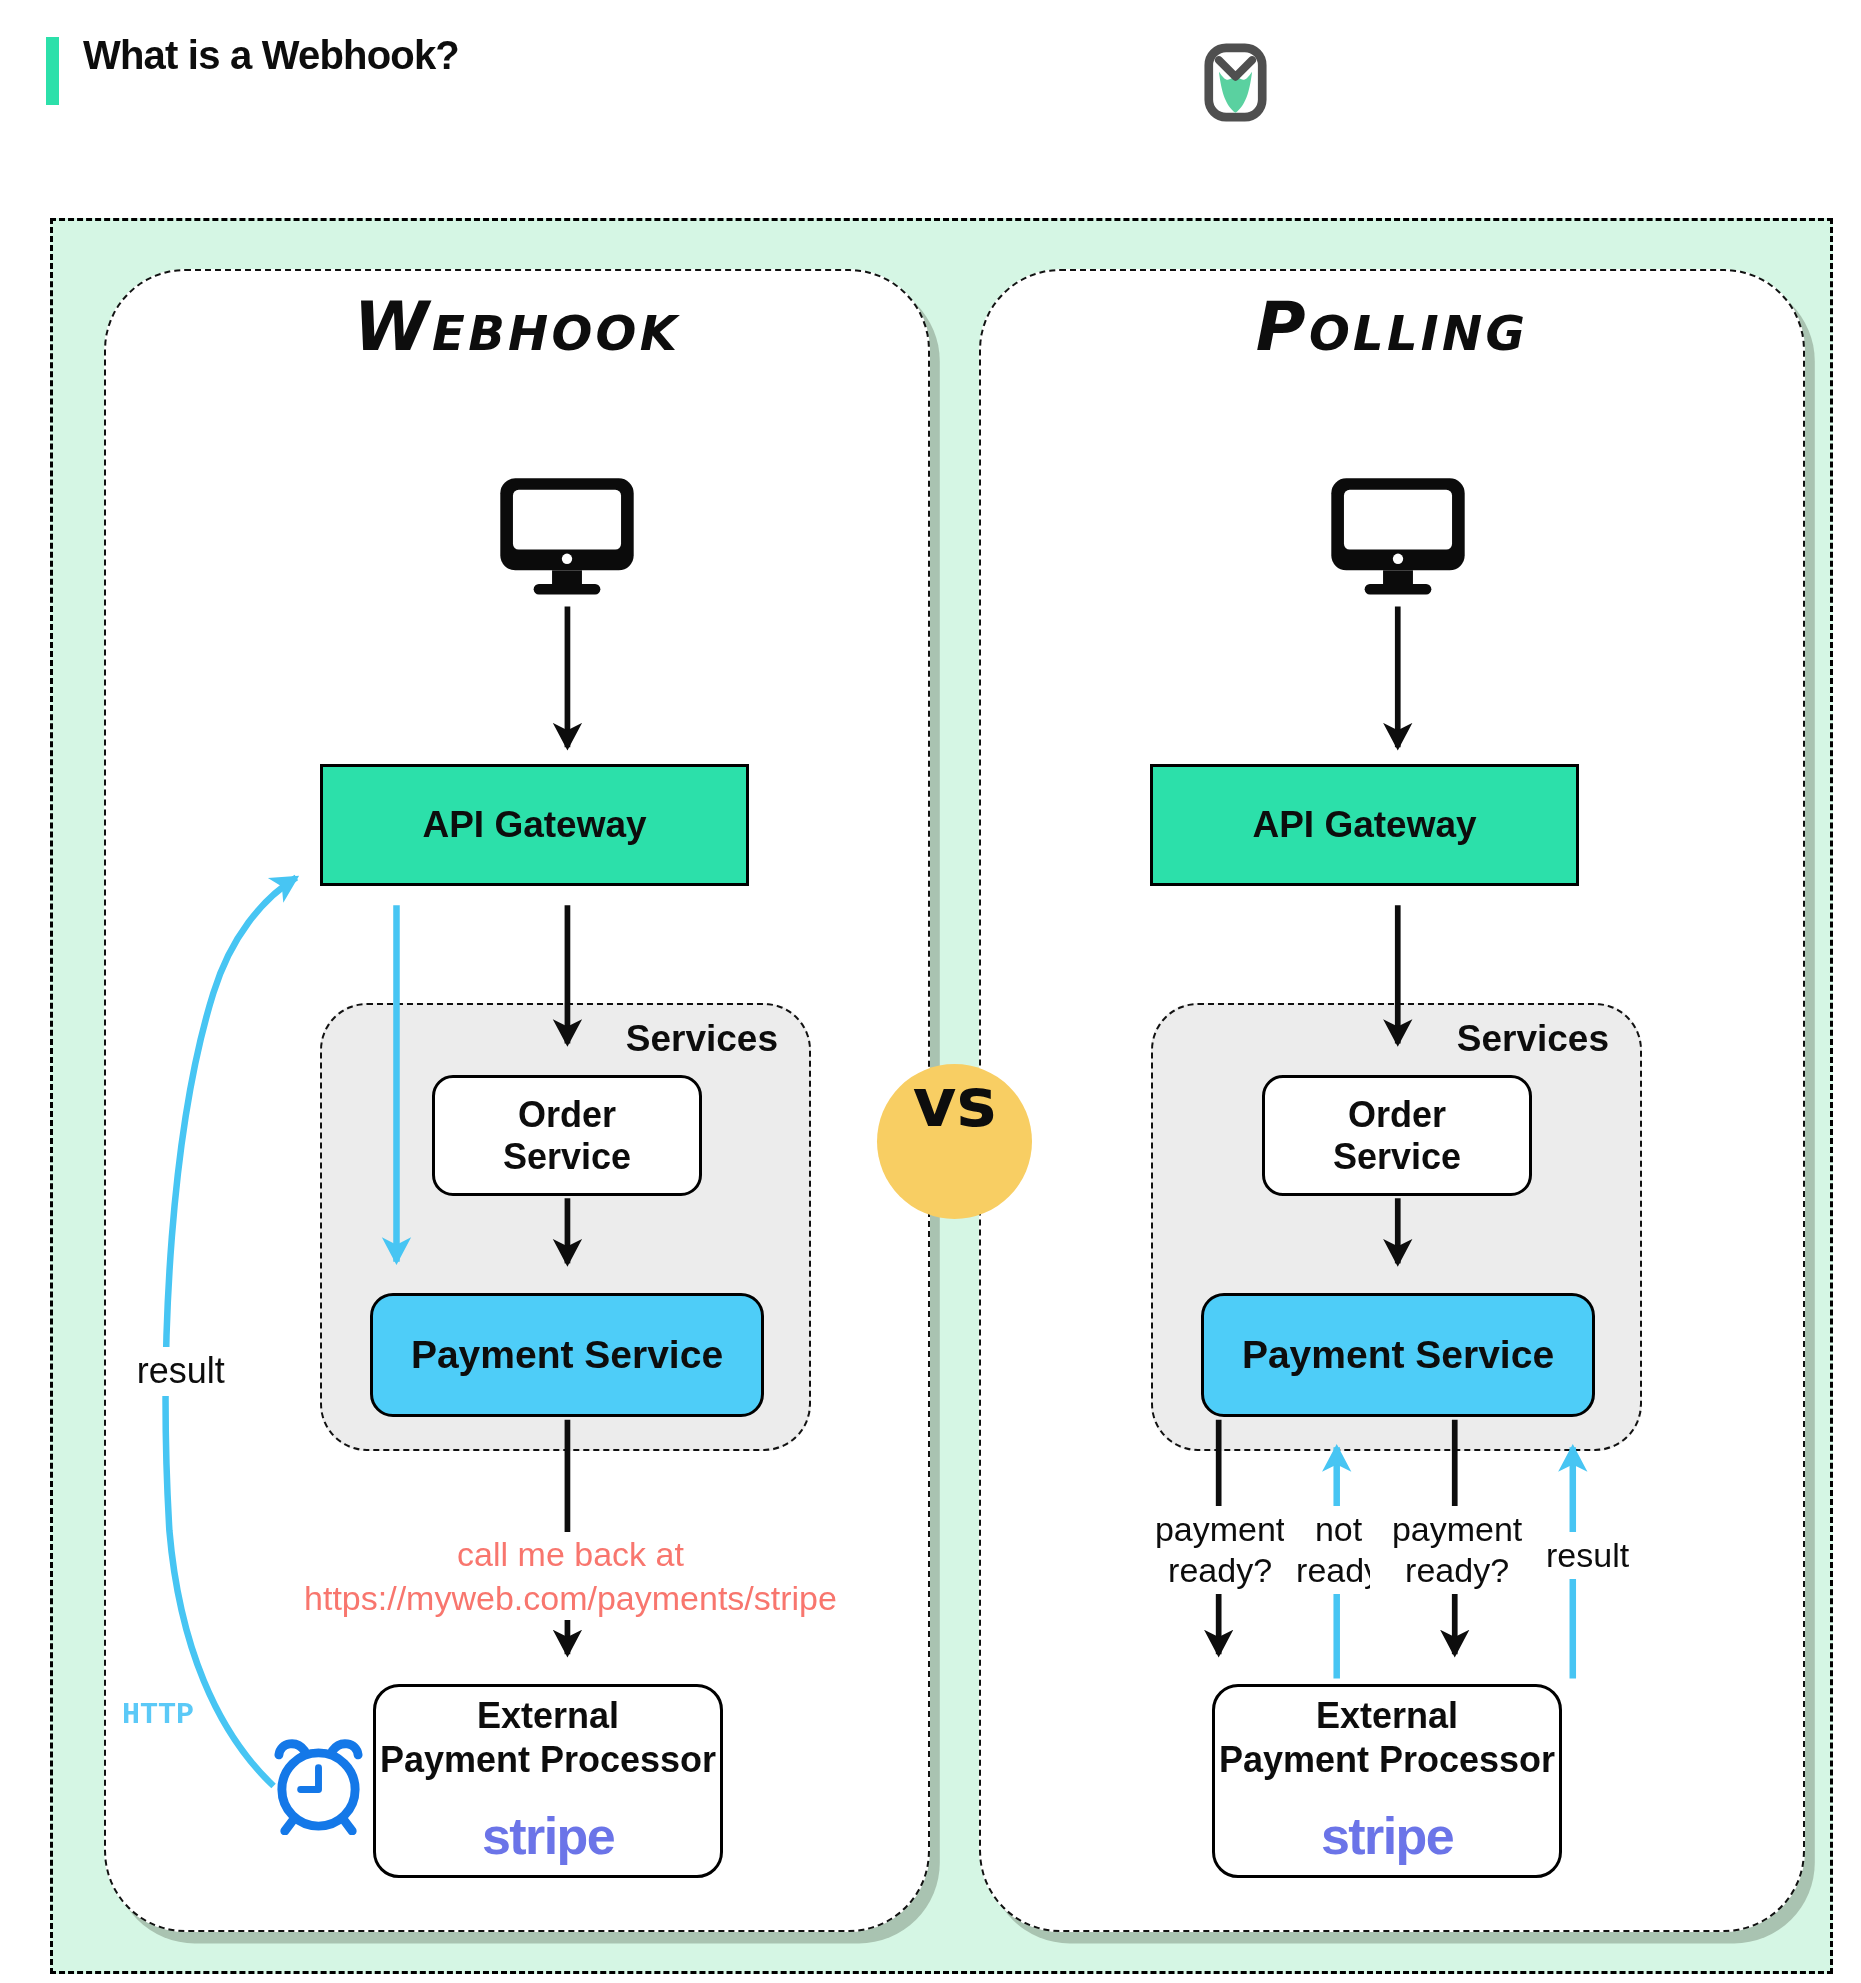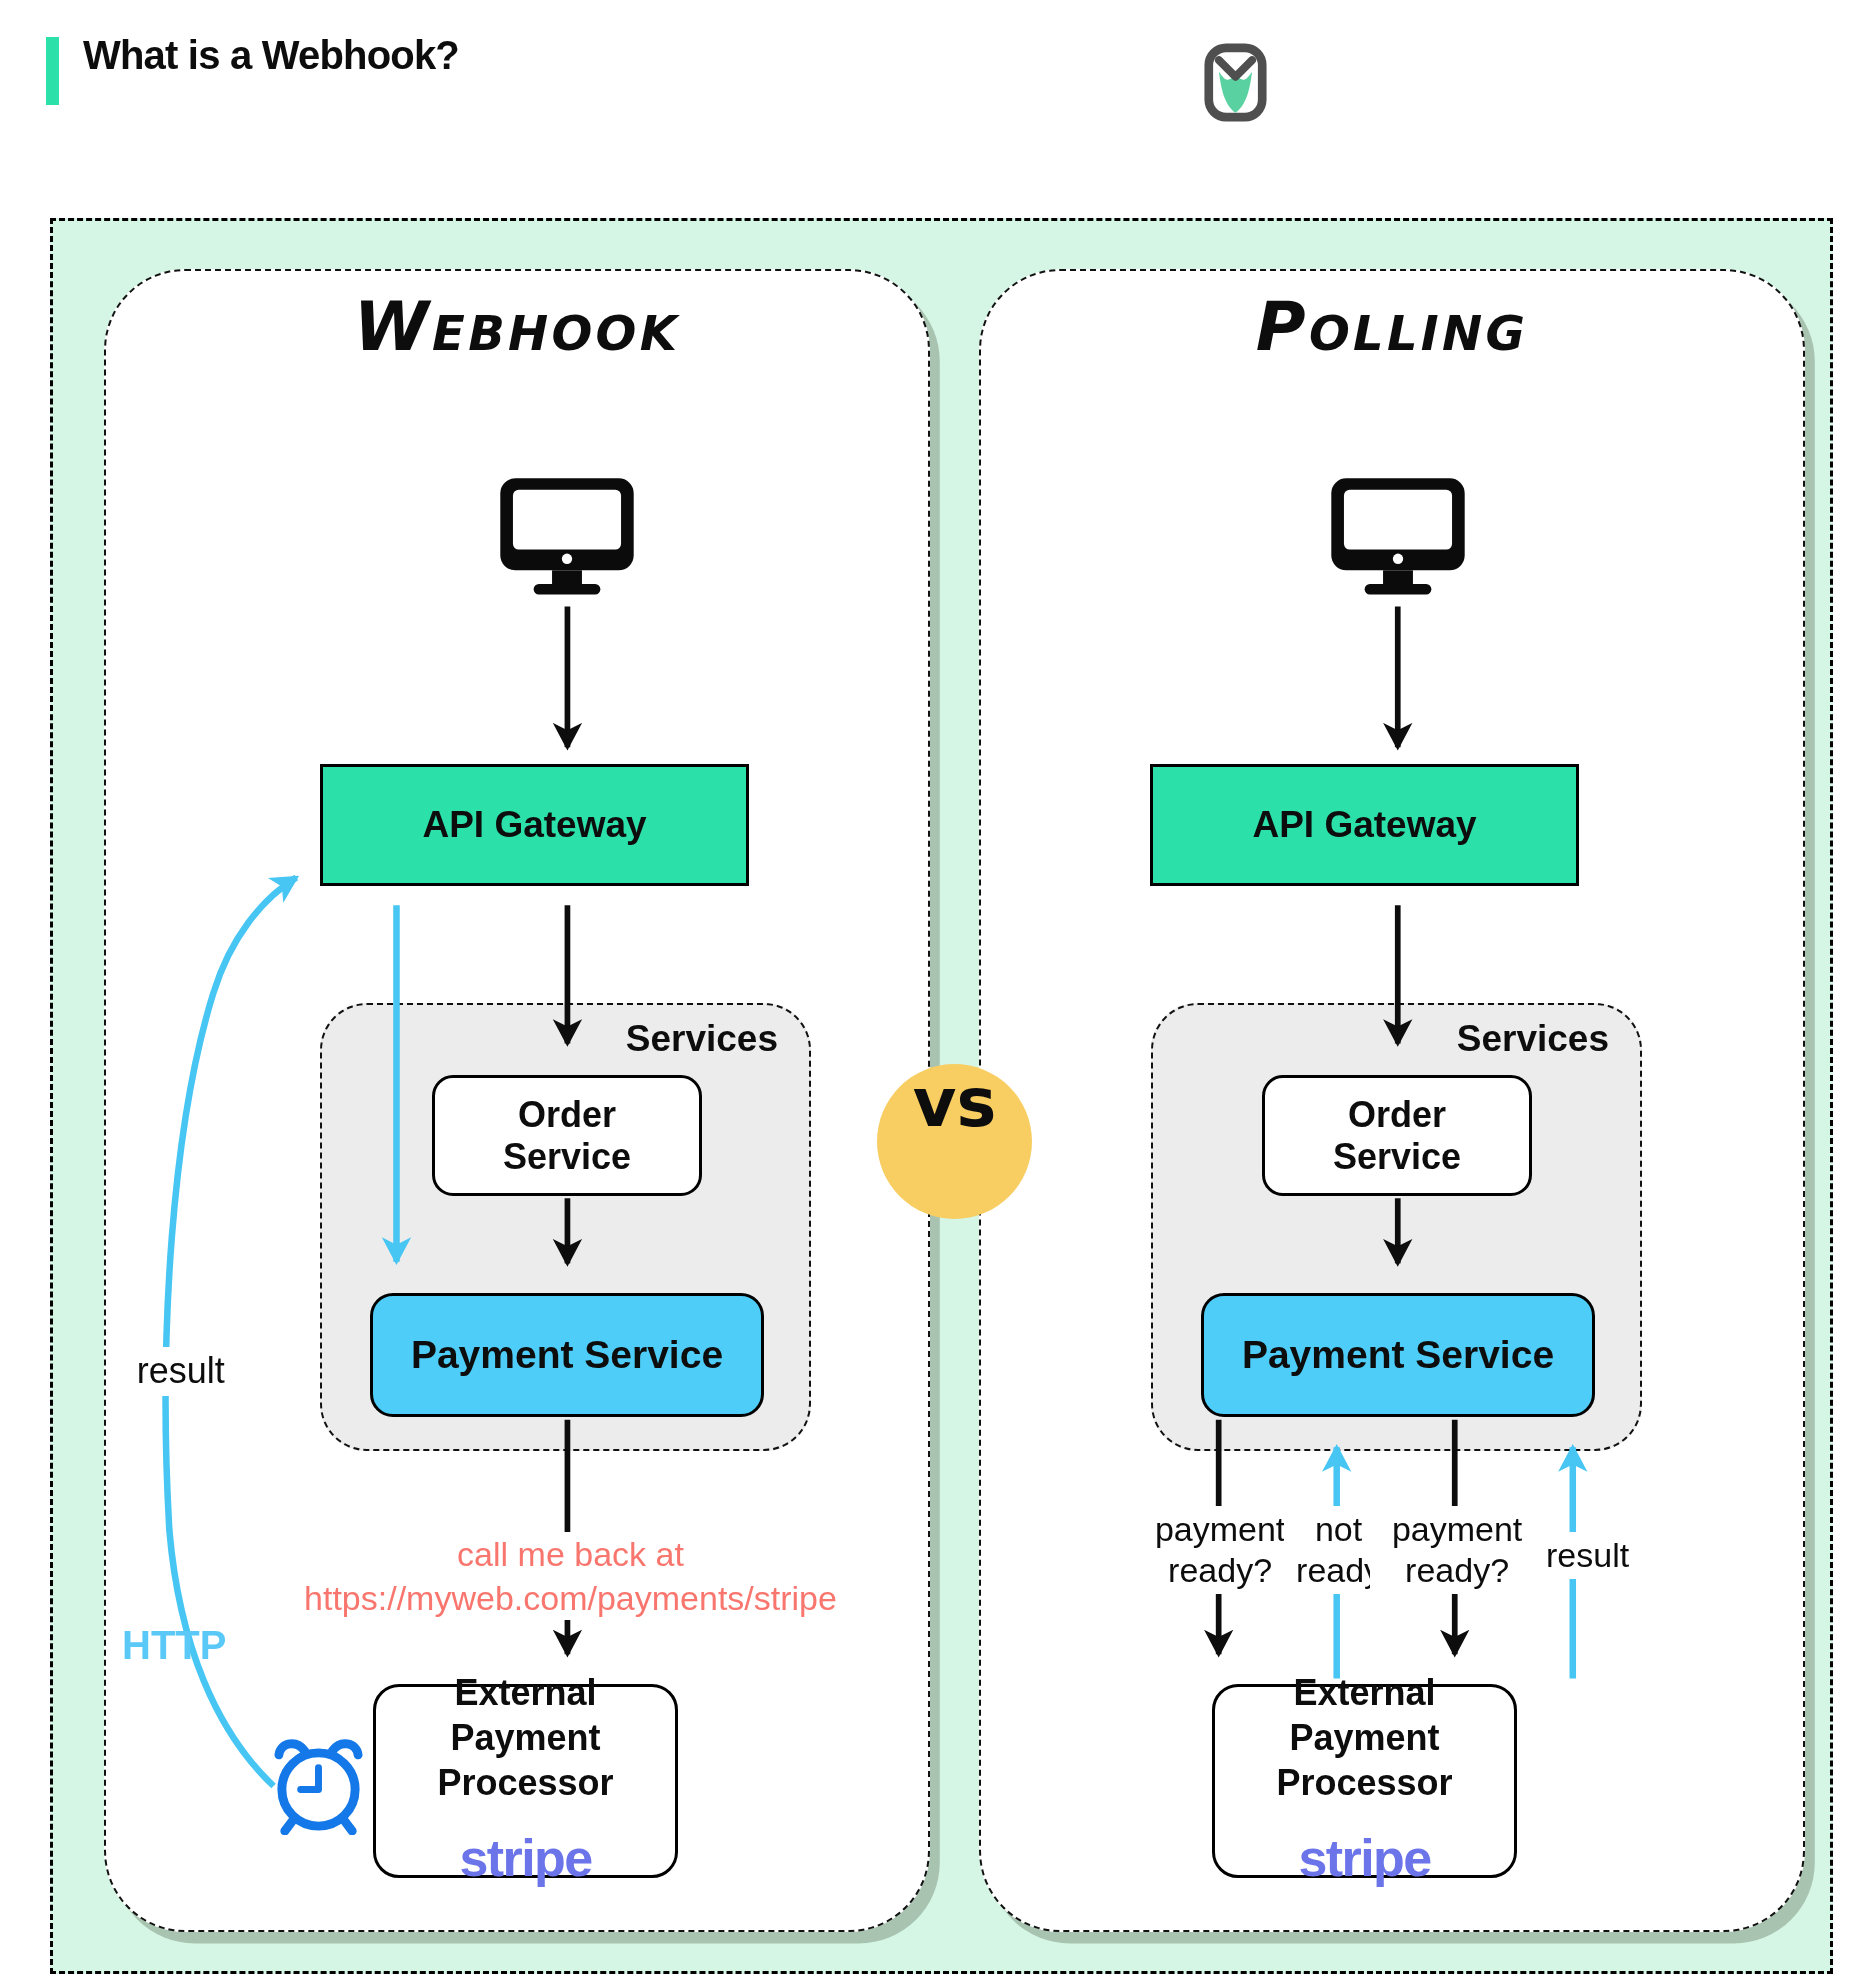--- a/index.html
+++ b/index.html
@@ -40,37 +40,37 @@
   .node{display:flex;align-items:center;justify-content:center;box-sizing:border-box;
         border:3.3px solid #000;font-weight:bold;text-align:center;z-index:4;}
   .api{top:764px;width:429px;height:122px;background:#2ce0aa;font-size:37px;}
   .api.left{left:320px;} .api.right{left:1150px;}
   .order{top:1075px;width:270px;height:121px;background:#fff;border-radius:21px;
          font-size:36px;line-height:1.15;}
   .order.left{left:432px;} .order.right{left:1262px;}
   .order span{display:block;width:163px;margin:12px auto;}
   .payment{top:1293px;width:394px;height:124px;background:#4ecdf8;border-radius:23px;font-size:39px;}
   .payment.left{left:370px;} .payment.right{left:1201px;}
-  .external{top:1684px;width:305px;height:194px;background:#fff;border-radius:26px;
+  .external{top:1684px;width:350px;height:194px;background:#fff;border-radius:26px;
             flex-direction:column;font-size:36px;line-height:1.24;}
   .external.left{left:373px;} .external.right{left:1212px;}
   .brand{font-size:52px;font-weight:bold;color:#6b74e8;letter-spacing:-1.6px;margin-top:21px;}
 
   
   .monitor{top:476px;width:138px;z-index:4;}
   .monitor.left{left:498px;} .monitor.right{left:1329px;}
   .clock{left:269px;top:1736px;width:99px;z-index:4;}
 
   
   .callback{left:269px;top:1532px;width:603px;text-align:center;z-index:5;
             color:#f8766e;font-size:34px;line-height:1.3;}
   .callback span{background:#fff;display:inline-block;padding:0 6.5px;}
   .result-label{left:127px;top:1347px;font-size:36px;background:#fff;
                 padding:3.3px 9.8px;z-index:5;}
-  .http-label{left:122px;top:1623px;font-size:40px;font-weight:bold;color:#5bc9f7;z-index:5;}
+  .http-label{left:122px;top:1698px;font-size:30px;font-weight:bold;color:#5bc9f7;z-index:5;font-family:Liberation Mono, monospace;}
   .flow-label{top:1506px;text-align:center;font-size:34px;line-height:1.2;
               background:#fff;padding:3.3px 1.6px;z-index:5;}
   .flow-label.f1{left:1133px;width:171px;}
   .flow-label.f2{left:1284px;width:106px;}
   .flow-label.f3{left:1370px;width:171px;}
   .flow-label.f4{left:1529px;width:114px;top:1532px;}
 
   
   .vs{left:877px;top:1064px;width:155px;height:155px;border-radius:50%;background:#f8ce63;
       display:flex;align-items:flex-start;justify-content:center;z-index:6;

